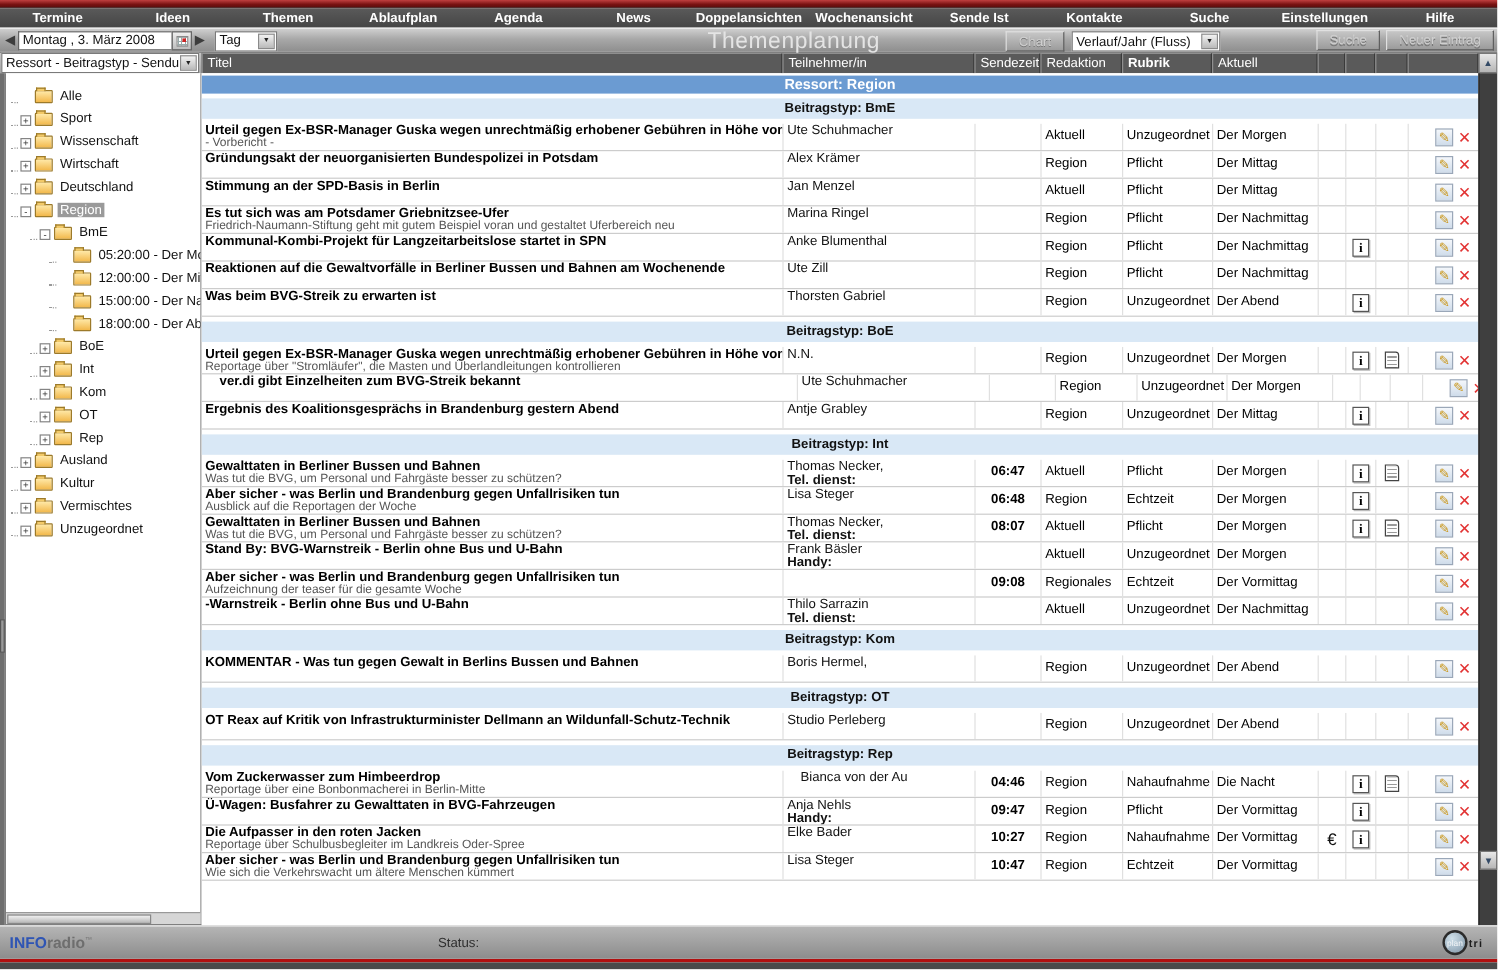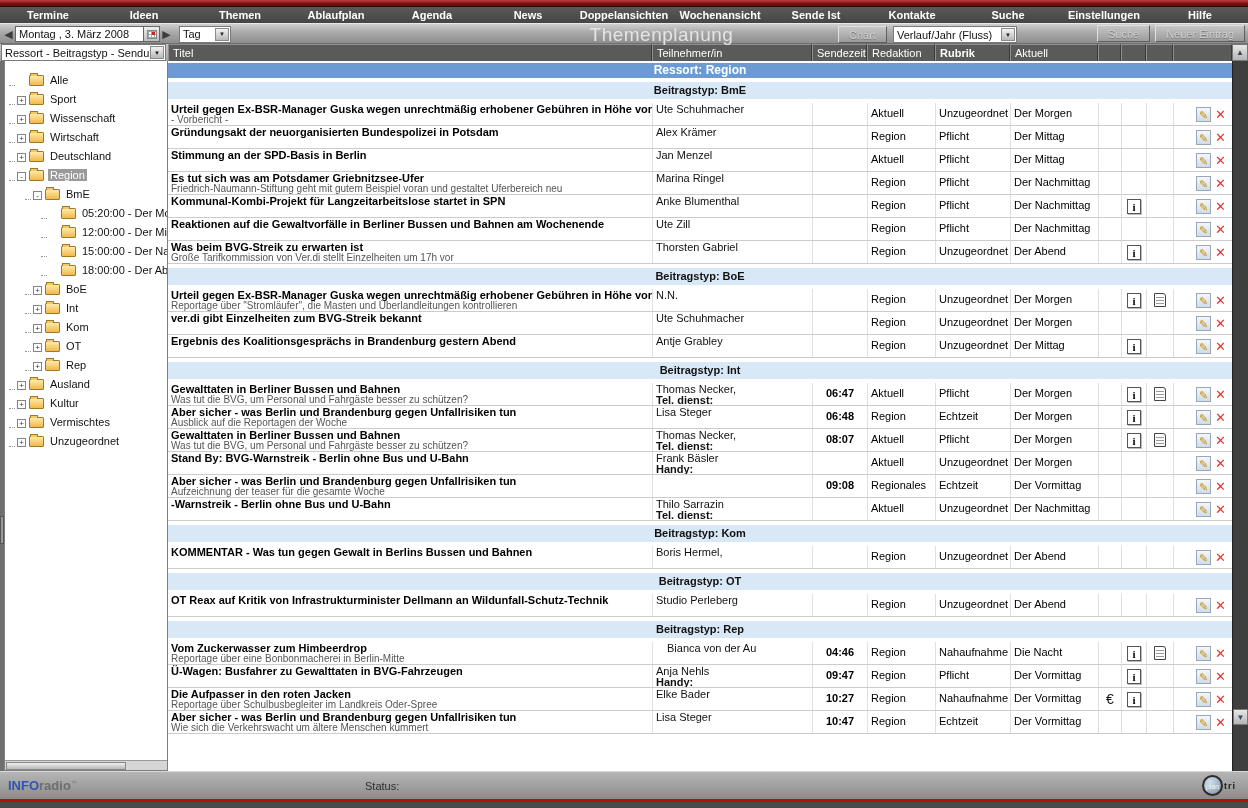--- a/index.html
+++ b/index.html
@@ -413,21 +413,20 @@
             <div class="td t-icon" style="width: 25px; flex: 0 0 auto;"></div>
             <div class="td t-icon" style="width: 27px; flex: 0 0 auto;"></div>
             <div class="td t-actions" style="width: 59px; flex: 0 0 auto;">
               <span class="edit-icon">✎</span>
               <span class="del-icon">✕</span>
             </div>
           </div>
           <div class="trow">
             <div class="td t-title" style="width: 484px; flex: 0 0 auto;">
               <div class="main">Was beim BVG-Streik zu erwarten ist</div>
-              <div class="sub">Große Tarifkommission von Ver.di stellt Einzelheiten um 17h vor</div>
             </div>
             <div class="td t-part" style="width: 160px; flex: 0 0 auto;">
               <div class="l1">Thorsten Gabriel</div>
             </div>
             <div class="td t-zeit" style="width: 55px; flex: 0 0 auto;"></div>
             <div class="td t-plain" style="width: 68px; flex: 0 0 auto;">Region</div>
             <div class="td t-plain" style="width: 75px; flex: 0 0 auto;">Unzugeordnet</div>
             <div class="td t-plain" style="width: 88px; flex: 0 0 auto;">Der Abend</div>
             <div class="td t-icon" style="width: 23px; flex: 0 0 auto;"></div>
             <div class="td t-icon" style="width: 25px; flex: 0 0 auto;">
@@ -458,21 +457,21 @@
             </div>
             <div class="td t-icon" style="width: 27px; flex: 0 0 auto;">
               <span class="doc-icon"></span>
             </div>
             <div class="td t-actions" style="width: 59px; flex: 0 0 auto;">
               <span class="edit-icon">✎</span>
               <span class="del-icon">✕</span>
             </div>
           </div>
           <div class="trow">
-            <div class="td t-title" style="width: 484px; flex: 0 0 auto;">
+            <div class="td t-title" style="width: 484px; flex: 0 0 auto; margin-left: 12px;">
               <div class="main">ver.di gibt Einzelheiten zum BVG-Streik bekannt</div>
             </div>
             <div class="td t-part" style="width: 160px; flex: 0 0 auto;">
               <div class="l1">Ute Schuhmacher</div>
             </div>
             <div class="td t-zeit" style="width: 55px; flex: 0 0 auto;"></div>
             <div class="td t-plain" style="width: 68px; flex: 0 0 auto;">Region</div>
             <div class="td t-plain" style="width: 75px; flex: 0 0 auto;">Unzugeordnet</div>
             <div class="td t-plain" style="width: 88px; flex: 0 0 auto;">Der Morgen</div>
             <div class="td t-icon" style="width: 23px; flex: 0 0 auto;"></div>

